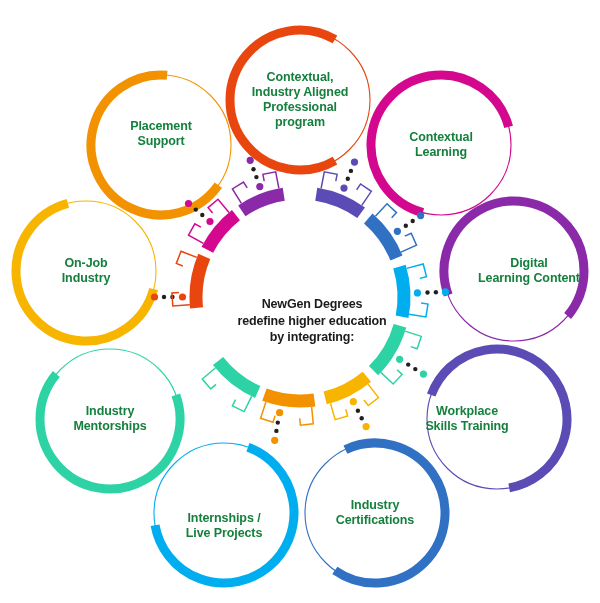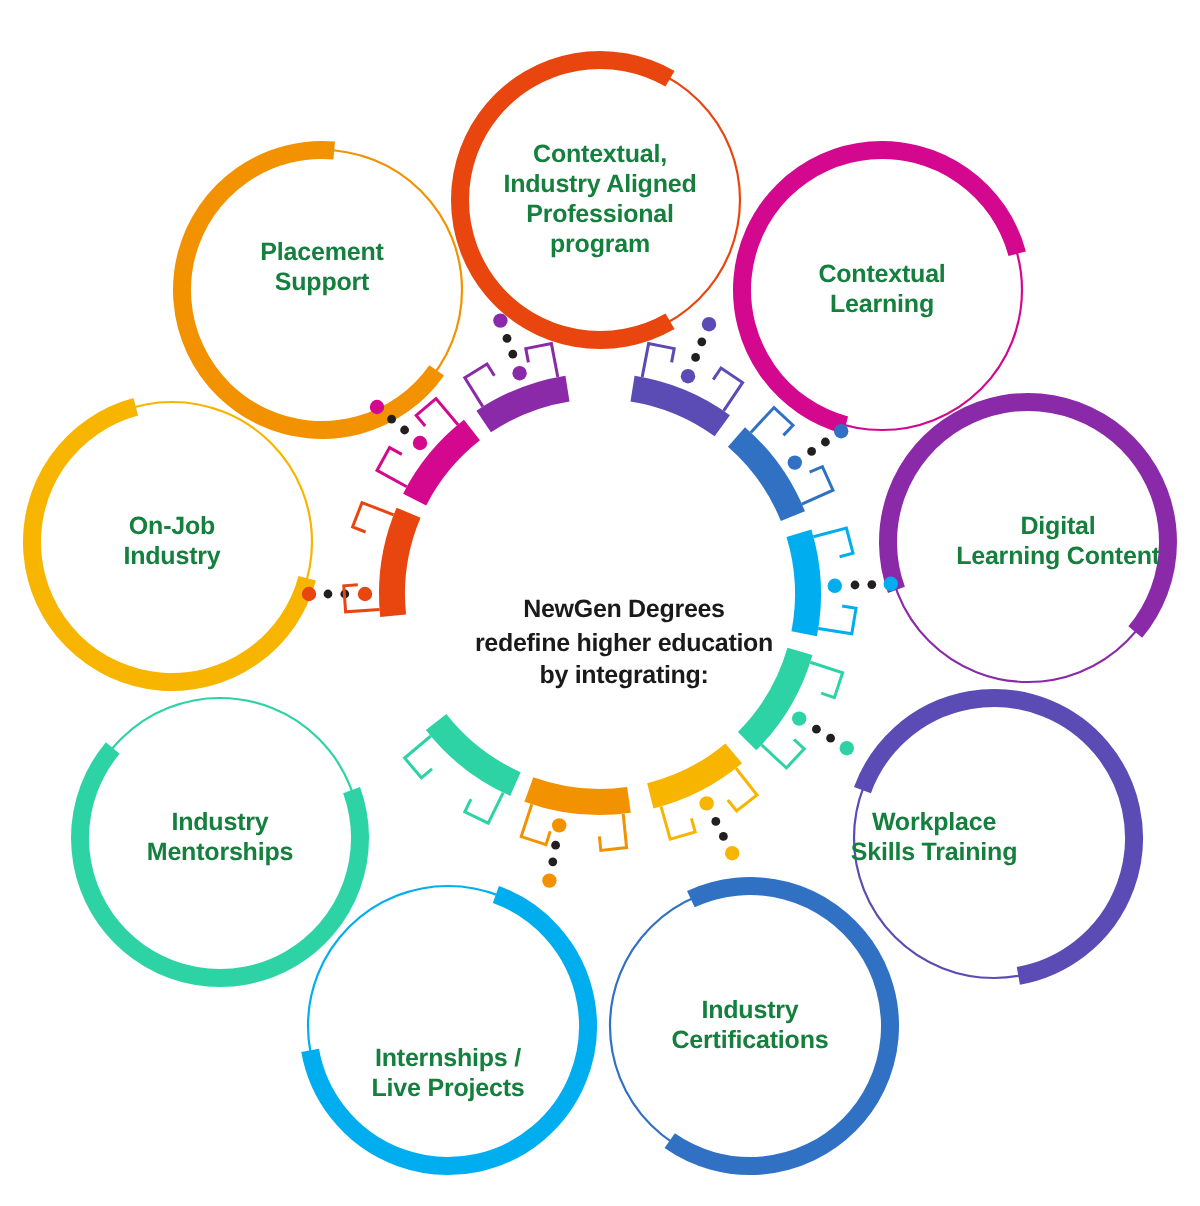--- a/index.html
+++ b/index.html
@@ -154,21 +154,21 @@
 Professional
 program</div>
       <div class="node-label" style="left: 441px; top: 145px; width: 126px;">Contextual
 Learning</div>
       <div class="node-label" style="left: 529px; top: 271px; width: 126px;">Digital
 Learning Content</div>
       <div class="node-label" style="left: 467px; top: 419px; width: 126px;">Workplace
 Skills Training</div>
       <div class="node-label" style="left: 375px; top: 513px; width: 126px;">Industry
 Certifications</div>
-      <div class="node-label" style="left: 224px; top: 537px; width: 126px;">Internships /
+      <div class="node-label" style="left: 224px; top: 526px; width: 126px;">Internships /
 Live Projects</div>
       <div class="node-label" style="left: 110px; top: 419px; width: 126px;">Industry
 Mentorships</div>
       <div class="node-label" style="left: 86px; top: 271px; width: 126px;">On-Job
 Industry</div>
       <div class="node-label" style="left: 161px; top: 134px; width: 126px; text-align: center;">Placement
 Support</div>
       <div class="hub-label" style="left: 312px; top: 297px; width: 178px; margin-top: 24px;">NewGen Degrees
 redefine higher education
 by integrating:</div>

